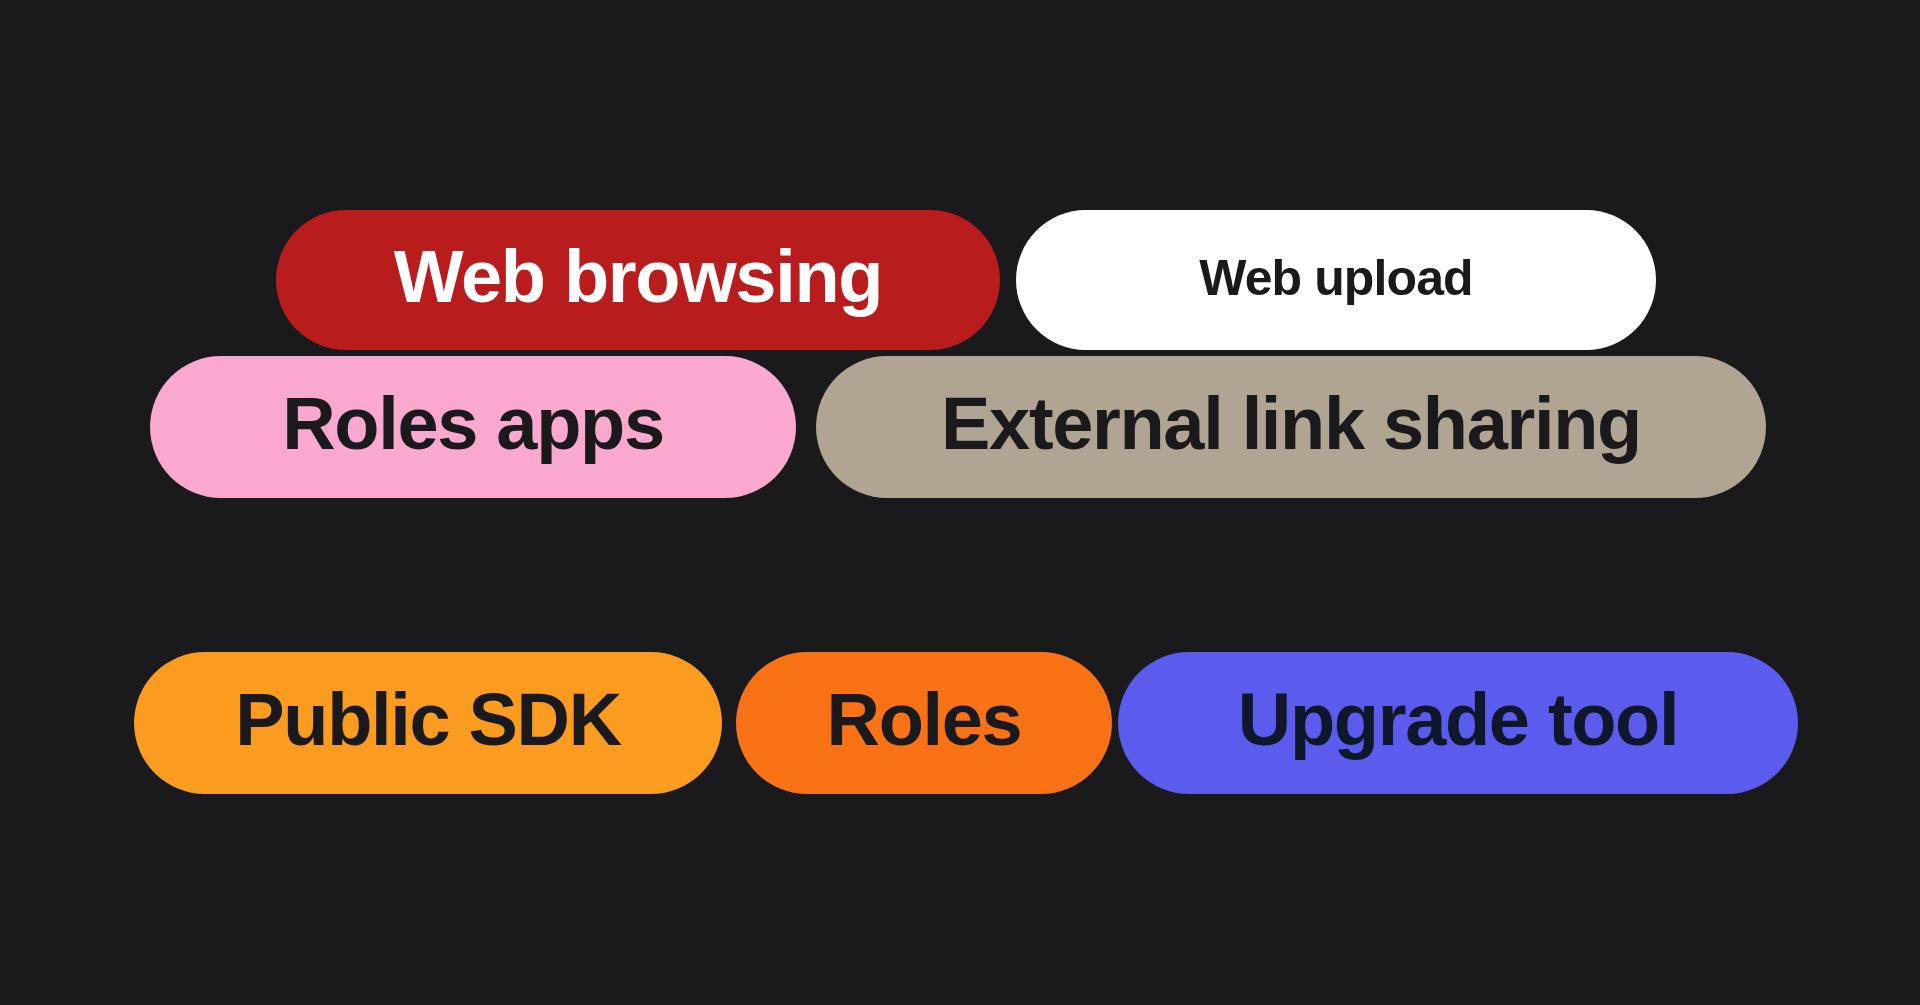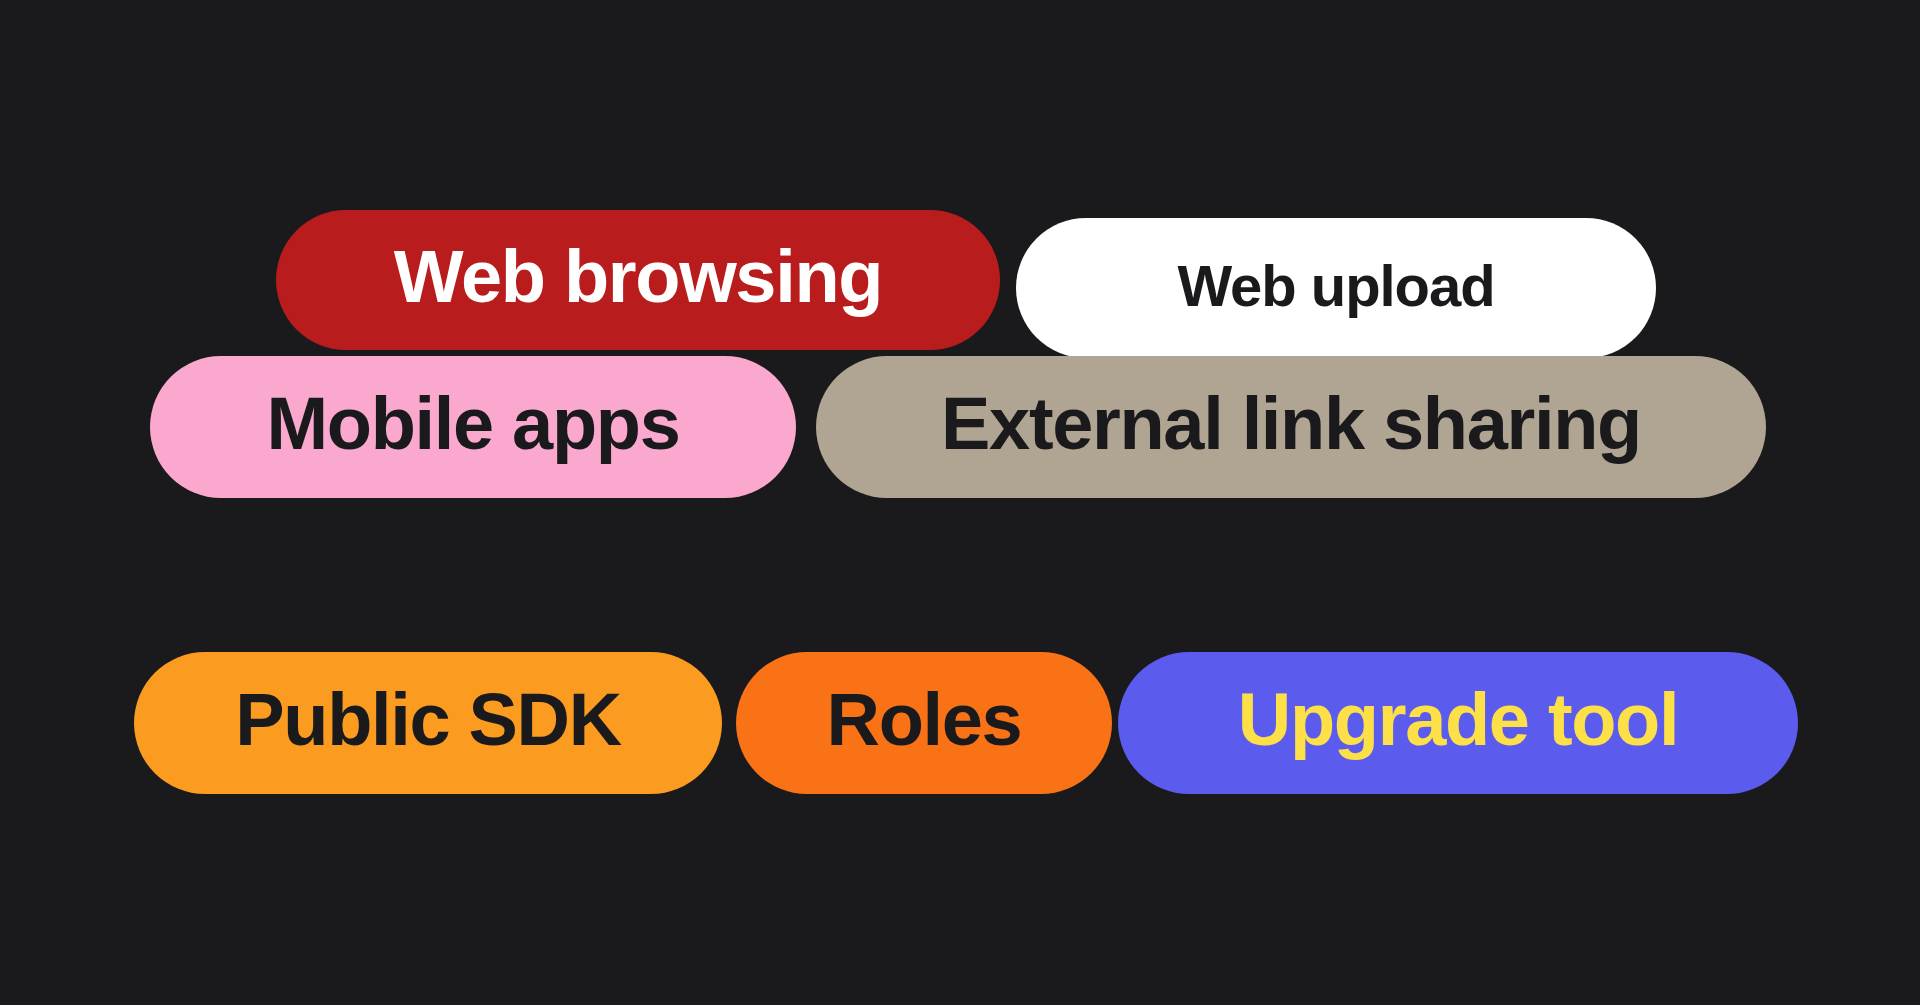--- a/index.html
+++ b/index.html
@@ -57,22 +57,22 @@
   .row-1 { top: 356px;  height: 142px; }
   .row-2 { top: 508px;  height: 136px; }
   .row-3 { top: 652px;  height: 142px; }
 
   
   .p-web-browsing {
     position: absolute; left: 276px;  top: 0;   width: 724px;  height: 140px;
     font-size: 74px;
   }
   .p-web-upload {
-    position: absolute; left: 1016px; top: 8px;   width: 640px;  height: 140px;
-    font-size: 58px;
+    position: absolute; left: 1016px; top: 0;   width: 640px;  height: 140px;
+    font-size: 50px;
     align-items: center;
   }
   .p-mobile-apps {
     position: absolute; left: 150px;  top: 0;   width: 646px;  height: 142px;
     font-size: 74px;
   }
   .p-external-link {
     position: absolute; left: 816px;  top: 0;   width: 950px;  height: 142px;
     font-size: 74px;
   }
@@ -107,36 +107,36 @@
       <span class="pill-label">Web browsing</span>
     </div>
 
     <div class="pill p-web-upload" style="background-color: rgb(255, 255, 255); color: rgb(26, 26, 29);">
       <span class="pill-label">Web upload</span>
     </div>
   </div>
 
   <div class="pill-row row-1">
     <div class="pill p-mobile-apps" style="background-color: rgb(251, 168, 207); color: rgb(26, 26, 29);">
-      <span class="pill-label">Mobile apps</span>
+      <span class="pill-label">Roles apps</span>
     </div>
 
     <div class="pill p-external-link" style="background-color: rgb(176, 164, 146); color: rgb(26, 26, 29);">
       <span class="pill-label">External link sharing</span>
     </div>
   </div>
 
 
   <div class="pill-row row-3">
     <div class="pill p-public-sdk" style="background-color: rgb(251, 156, 33); color: rgb(26, 26, 29);">
       <span class="pill-label">Public SDK</span>
     </div>
 
     <div class="pill p-roles" style="background-color: #f97316; color: rgb(26, 26, 29);">
       <span class="pill-label">Roles</span>
     </div>
 
-    <div class="pill p-upgrade-tool" style="background-color: rgb(91, 91, 238); color: #fde047;">
+    <div class="pill p-upgrade-tool" style="background-color: rgb(91, 91, 238); color: #0f172a;">
       <span class="pill-label">Upgrade tool</span>
     </div>
   </div>
 
 </div>
 
 </body></html>

